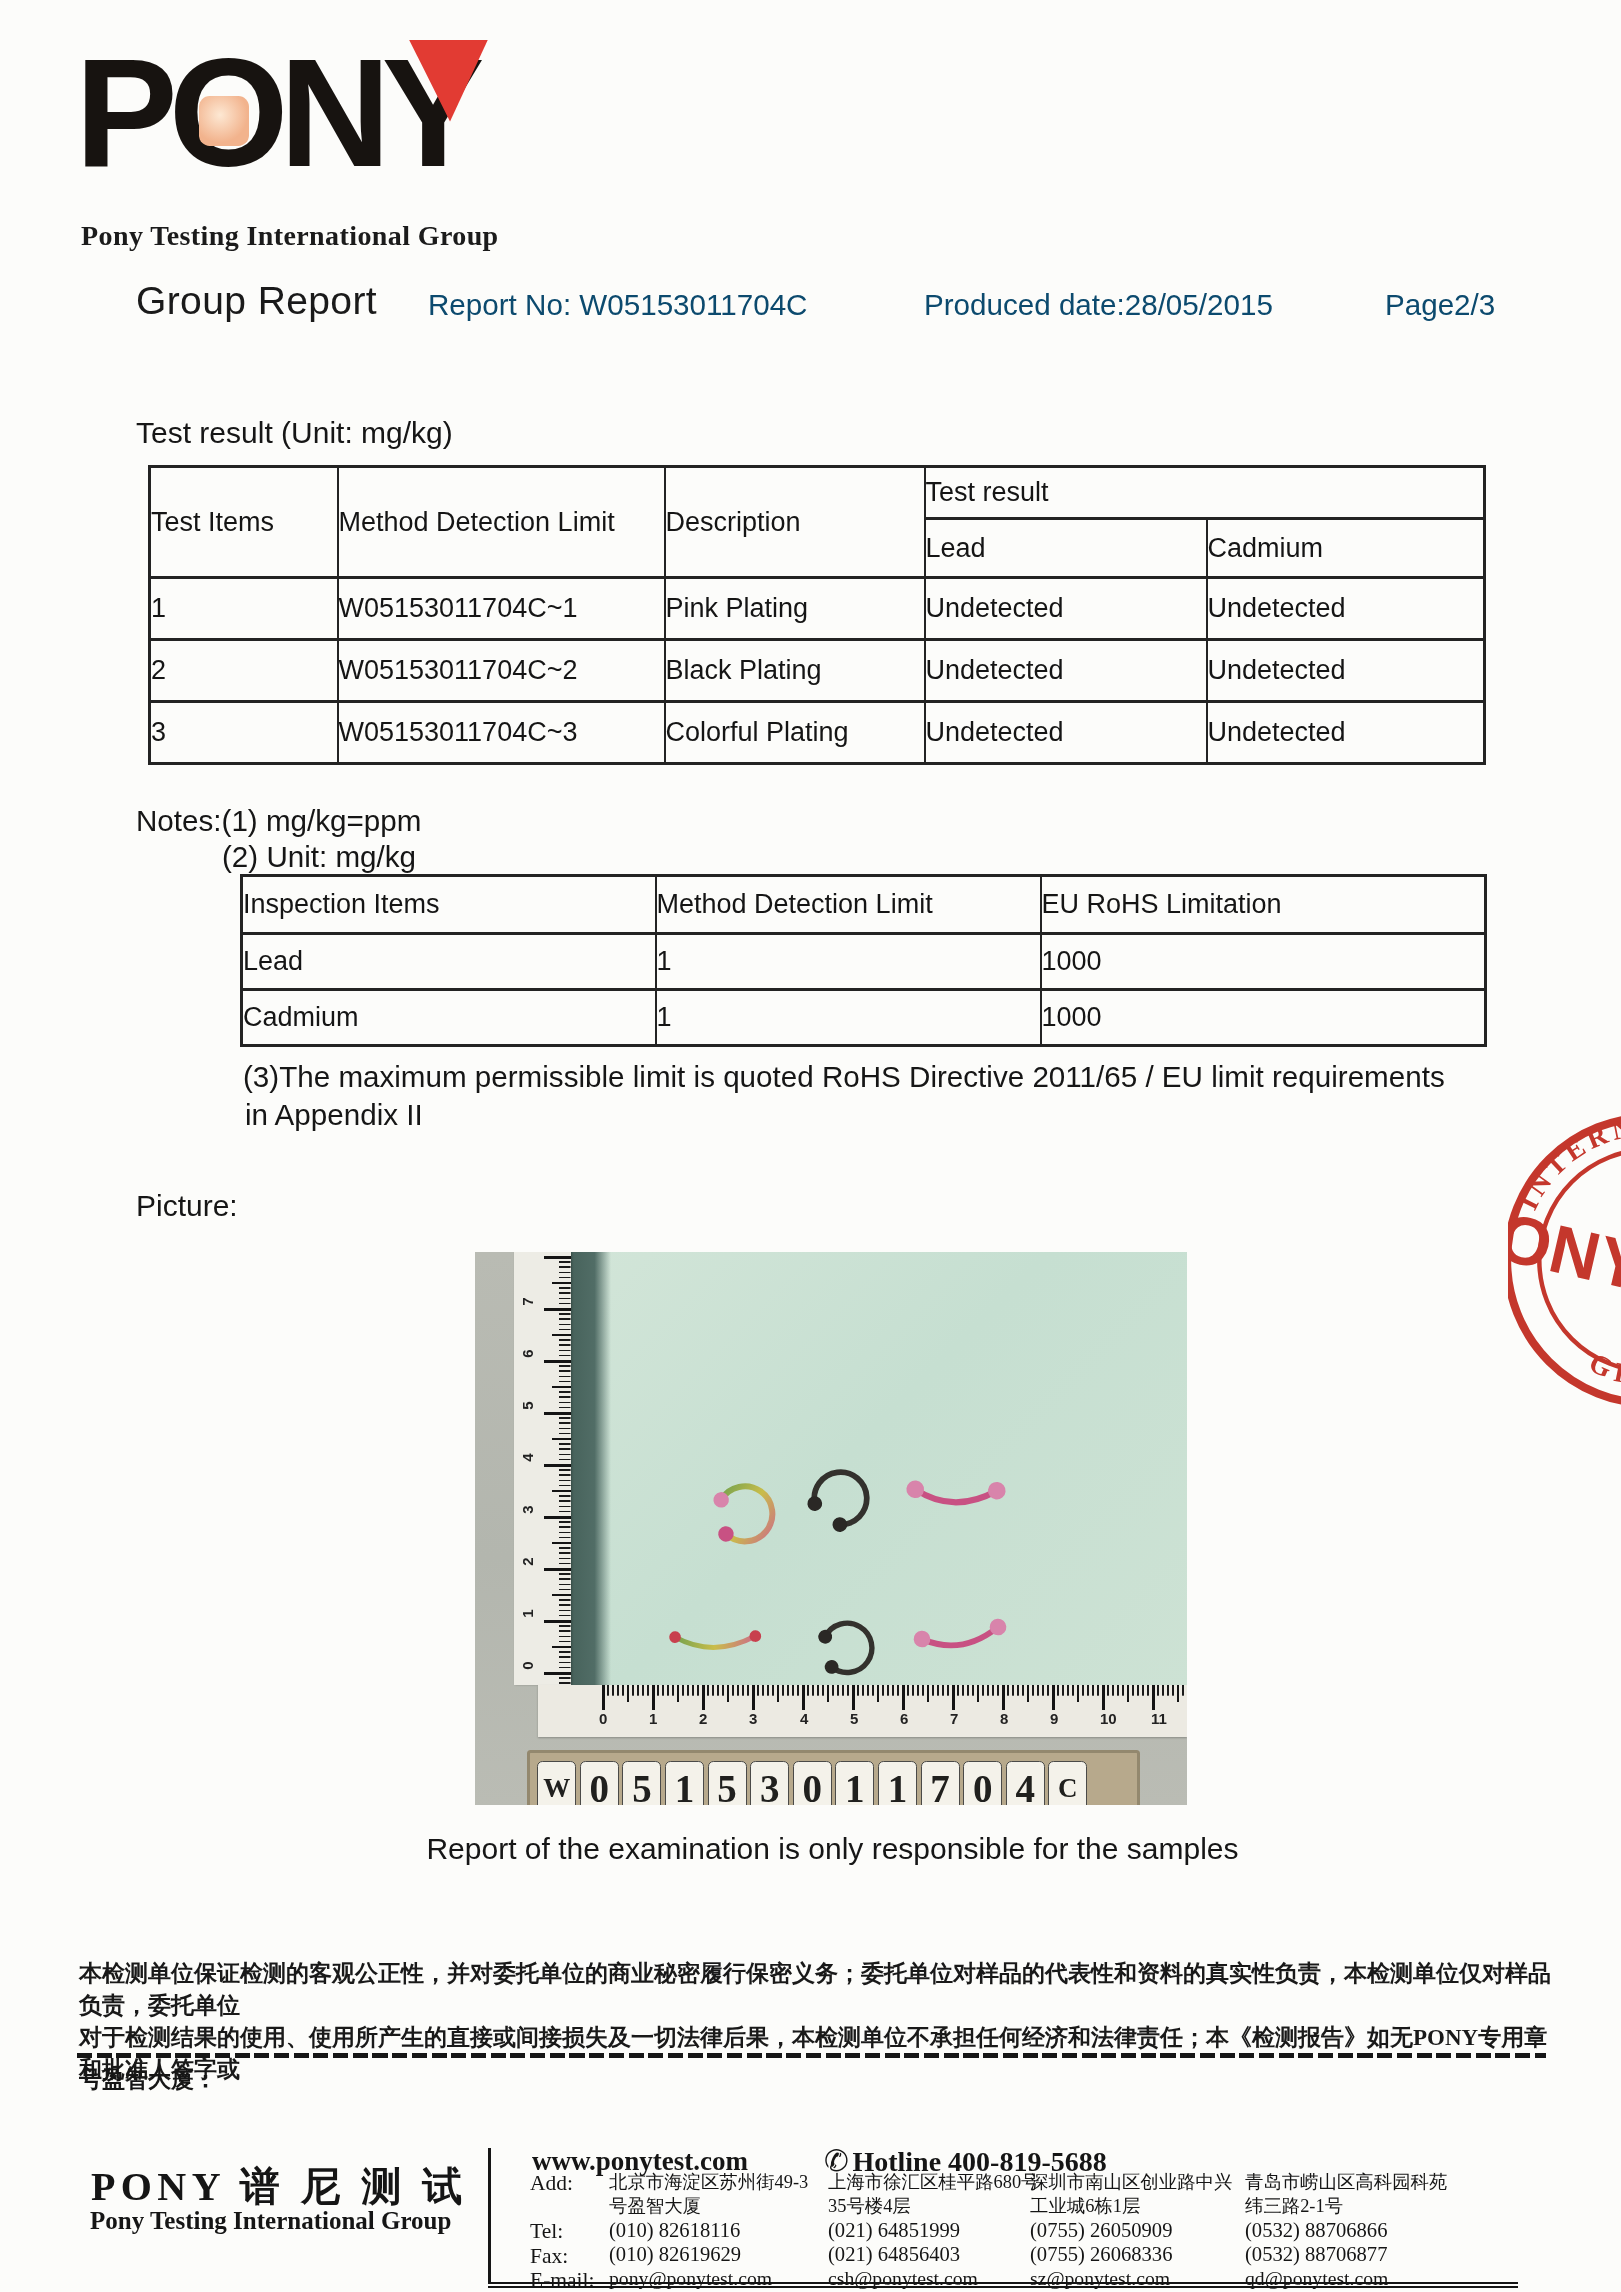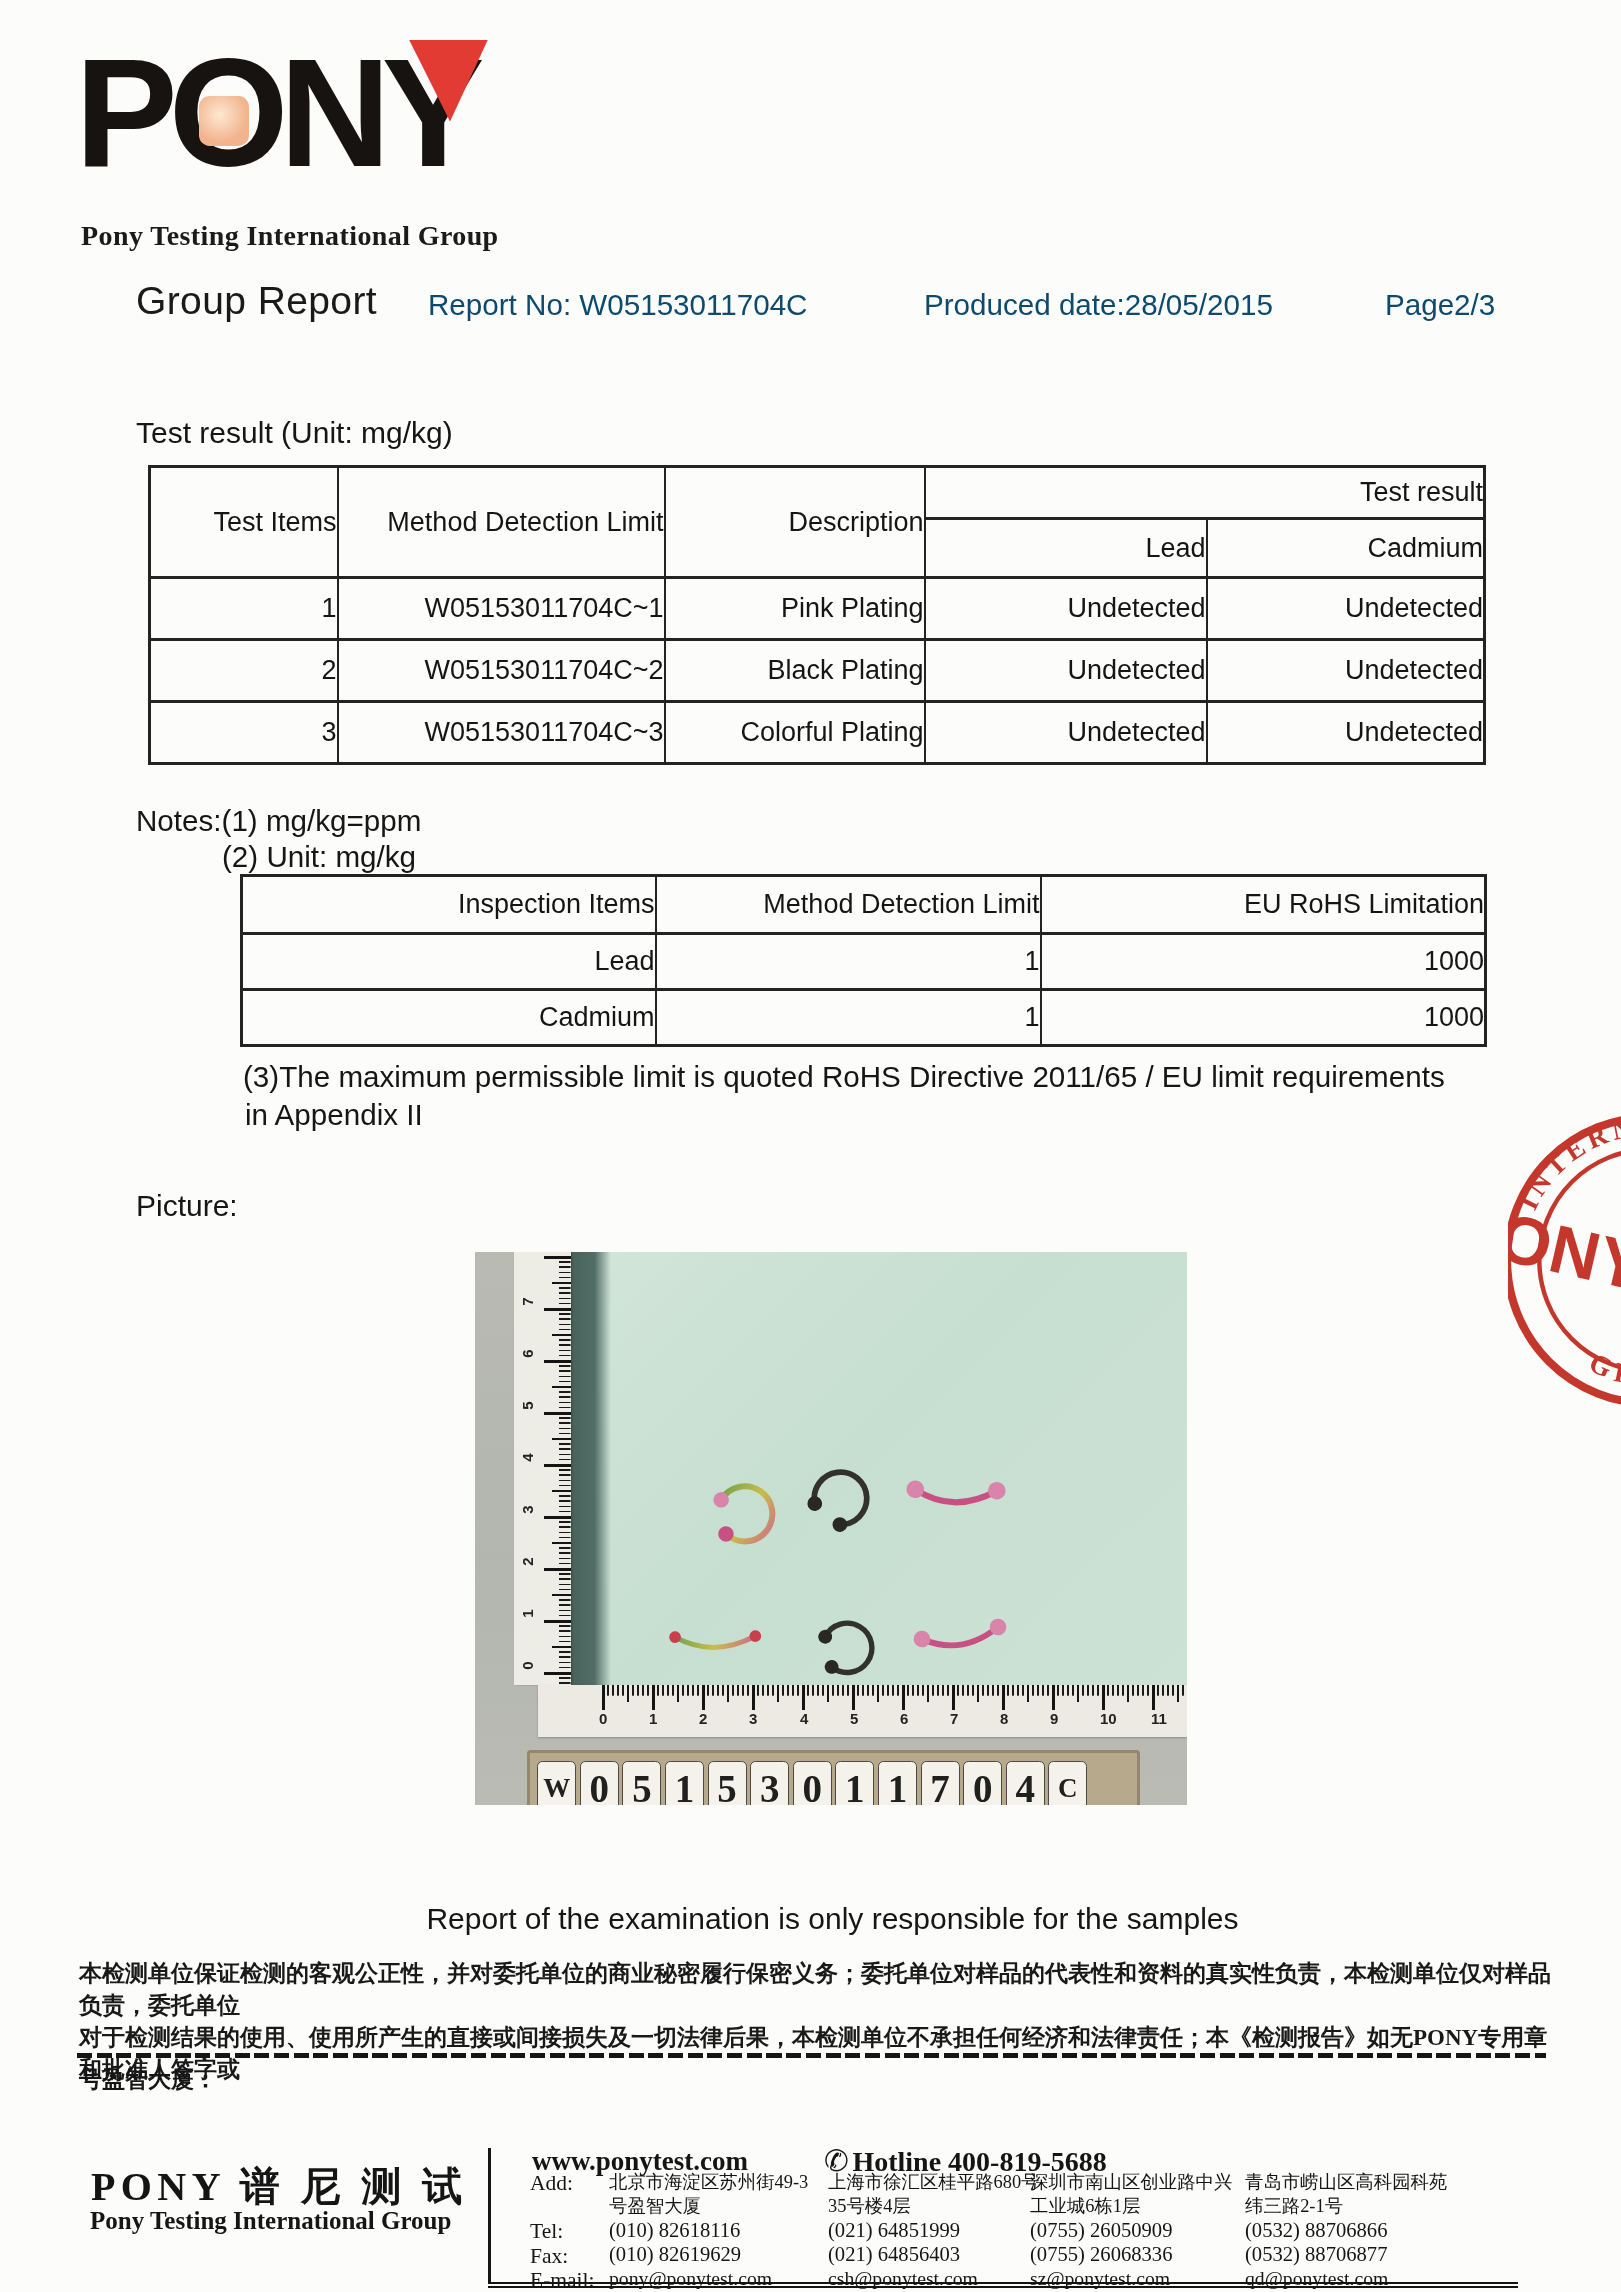--- a/index.html
+++ b/index.html
@@ -29,34 +29,34 @@
   
   .sec-title{left:136px;top:416px;font-size:30px;}
   .notes1{left:136px;top:804px;font-size:29.6px;}
   .notes2{left:222px;top:840px;font-size:29.6px;}
   .note3a{left:235px;top:1060px;font-size:29.6px;margin-left:8px;}
   .note3b{left:245px;top:1098px;font-size:29.6px;}
   .pic-label{left:136px;top:1189px;font-size:30px;}
 
   
   table.doc{border-collapse:collapse;table-layout:fixed;background:#fcfcfa;}
-  table.doc th,table.doc td{border:2.2px solid #232323;text-align:right;vertical-align:middle;
+  table.doc th,table.doc td{border:2.2px solid #232323;text-align:left;vertical-align:middle;
      font-size:27px;font-weight:400;padding:0;color:#151515;}
   table.doc{border:3.1px solid #232323;}
   #result-table{position:absolute;left:148px;top:465px;width:1334px;}
   #result-table thead tr.r1 th{height:49px;}
   #result-table thead tr.r2 th{height:56px;}
   #result-table thead th{border-bottom-width:3.6px;}
   #result-table tbody td{height:59px;border-top-width:3.6px;}
   #limit-table{position:absolute;left:240px;top:874px;width:1245px;}
   #limit-table thead th{height:55px;border-bottom-width:3.6px;}
   #limit-table tbody td{height:53px;border-top-width:3.6px;}
 
   
-  .caption{left:134px;top:1902px;width:1397px;text-align:center;font-size:30px;}
+  .caption{left:134px;top:1832px;width:1397px;text-align:center;font-size:30px;}
 
   
   .photo{position:absolute;left:475px;top:1252px;width:712px;height:553px;overflow:hidden;
          background:linear-gradient(180deg,#b9bbb3 0%,#b3b6ae 55%,#babcb4 100%);}
   .ph-green{position:absolute;left:95px;top:0;width:617px;height:448px;
             background:linear-gradient(135deg,#d2e5d8 0%,#c6dfd1 45%,#cde2d4 100%);}
   .ph-teal{position:absolute;left:95px;top:0;width:41px;height:448px;
            background:linear-gradient(90deg,#47625b 0%,#516d66 60%,rgba(81,109,102,0) 100%);}
   .vruler{position:absolute;left:39px;top:0;width:57px;height:433px;background:#edece5;
           box-shadow:0.9px 0 1.8px rgba(0,0,0,.25);}

